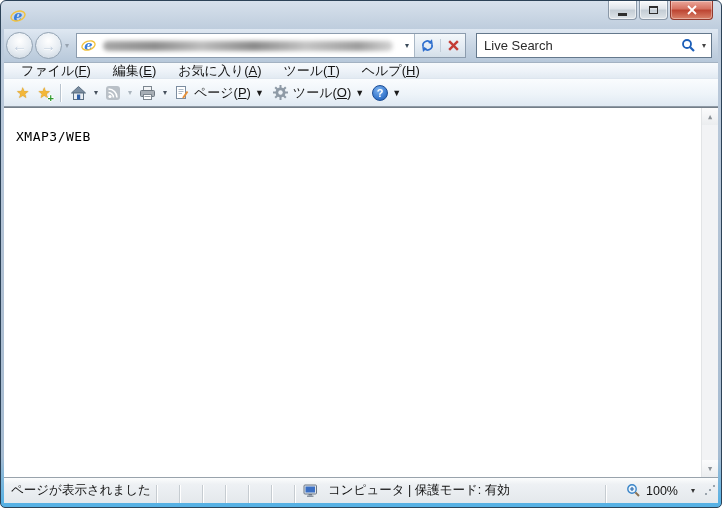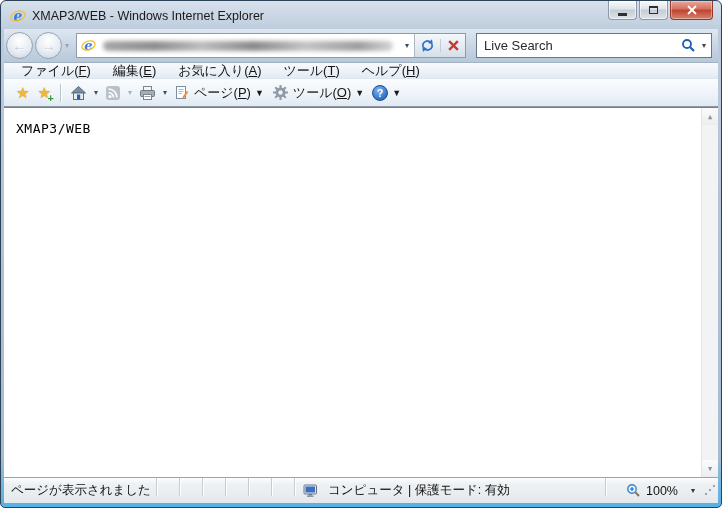--- a/index.html
+++ b/index.html
@@ -148,36 +148,36 @@
   }
   
   .content {
     flex: 1; background: #ffffff;
     border-top: 1px solid #747e88;
     position: relative;
     font-family: "DejaVu Sans Mono", "Liberation Mono", monospace;
     font-size: 13px; color: #000;
     overflow: hidden;
   }
-  .page-text { position: absolute; top: 13px; left: 12px; letter-spacing: 0.5px; }
+  .page-text { position: absolute; top: 21px; left: 12px; letter-spacing: 0.5px; }
   .scrollbar {
     position: absolute; top: 0; right: 0; bottom: 0; width: 17px;
     background: #f2f3f5;
     border-left: 1px solid #e2e4e6;
     display: flex; flex-direction: column; justify-content: space-between;
   }
   .sb-btn {
     height: 17px; display: flex; align-items: center; justify-content: center;
     font-size: 7px; color: #8d9298;
     background: linear-gradient(180deg, #fbfbfc, #ebedef);
   }
   
   .statusbar {
     height: 26px; flex: none;
-    display: flex; align-items: flex-start;
+    display: flex; align-items: flex-end;
     background: linear-gradient(180deg, #fcfdfd 0%, #eef1f4 25%, #e4e8ec 100%);
     border-top: 1px solid #99a3ac;
     font-size: 12.5px; color: #111;
   }
   .sb-cell { display: flex; align-items: center; height: 100%; flex: none; }
   .sb-msg { width: 152px; padding-left: 7px; overflow: hidden; white-space: nowrap; }
   .sb-empty { width: 22px; }
   .sb-sep { width: 1px; height: 18px; background: #c6ccd1; box-shadow: 1px 0 0 #ffffff; flex: none; }
   .sb-zone { flex: 1; padding-left: 8px; gap: 9px; white-space: nowrap; overflow: hidden; }
   .sb-zoom { width: 98px; padding-left: 20px; gap: 5px; }
@@ -195,21 +195,20 @@
 
 <div class="window">
 
   <div class="titlebar">
     <span>
       <svg width="16" height="16" viewBox="0 0 16 16">
         <text x="8" y="13" font-size="14" font-style="italic" font-weight="bold" fill="#3a7edb" text-anchor="middle" font-family="DejaVu Serif, serif">e</text>
         <ellipse cx="8" cy="8" rx="7.2" ry="4.6" fill="none" stroke="#f2c23e" stroke-width="1.4" transform="rotate(-20 8 8)"></ellipse>
       </svg>
     </span>
-    <span class="title-text">XMAP3/WEB - Windows Internet Explorer</span>
   </div>
   <div class="win-controls">
     <div class="wbtn">
         <span class="glyph-min"></span>
       </div>
     <div class="wbtn">
         <span class="glyph-max"></span>
       </div>
     <div class="wbtn close">
       <svg width="12" height="10" viewBox="0 0 12 10">

